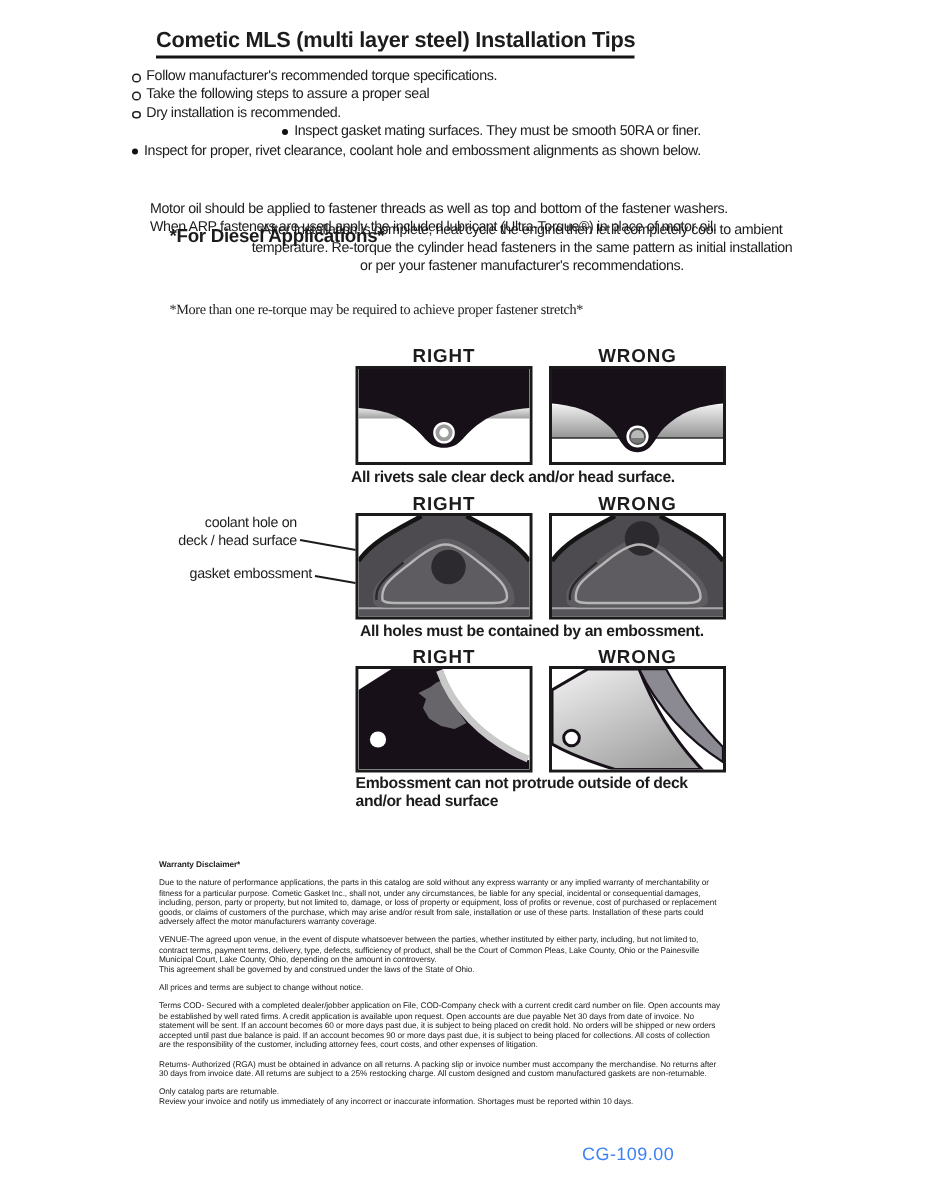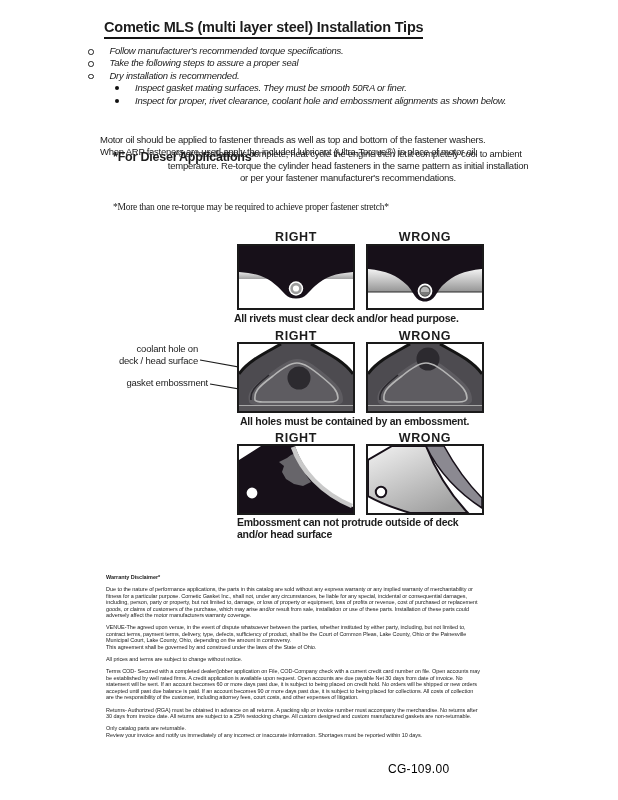--- a/index.html
+++ b/index.html
@@ -6,33 +6,33 @@
   .page{
     position:relative;width:618px;height:800px;background:#ffffff;overflow:hidden;
     font-family:"Liberation Sans","DejaVu Sans",sans-serif;color:#1c1c1c;
   }
   .abs{position:absolute;}
   .title{
     font-size:14.5px;font-weight:700;letter-spacing:-0.2px;
     border-bottom:2px solid #141414;padding-bottom:2px;display:inline-block;white-space:nowrap;
   }
   .body-txt{font-size:9.5px;letter-spacing:-0.25px;line-height:12px;white-space:pre-line;}
-  .bullet-row{display:flex;gap:16px;font-size:9.5px;letter-spacing:-0.25px;line-height:12.4px;font-style:italic;}
-  .bullet-row.sub{margin-left:27px;}
+  .bullet-row{display:flex;gap:4px;font-size:9.5px;letter-spacing:-0.25px;line-height:12.4px;}
+  .bullet-row.sub{justify-content:flex-end;}
   .b-open{width:3.5px;height:3.5px;border:1px solid #222;border-radius:50%;margin-top:4px;flex:none;}
   .b-fill{width:4px;height:4px;background:#111;border-radius:50%;margin-top:4px;flex:none;}
   .sec-head{font-size:12.5px;font-weight:700;letter-spacing:-0.2px;white-space:nowrap;margin-top:32px;}
   .dg-label{width:118px;text-align:center;font-size:12.5px;font-weight:700;letter-spacing:0.6px;white-space:nowrap;}
   .panel{display:block;border:2px solid #1a1a1a;background:#fff;}
   .caption{font-size:10.5px;font-weight:700;letter-spacing:-0.25px;line-height:12px;white-space:pre-line;}
   .annot{font-size:9.5px;letter-spacing:-0.2px;line-height:11.5px;text-align:right;white-space:pre-line;}
   .fineprint{width:432px;font-size:5.5px;letter-spacing:-0.05px;line-height:6.4px;color:#222;}
   .fineprint .fp-head{font-weight:700;margin-bottom:6px;}
   .fineprint p{margin:0 0 6px 0;white-space:pre-line;}
-  .pagenum{font-size:12px;letter-spacing:0.3px;color:#000000;white-space:nowrap;}
+  .pagenum{font-size:12px;letter-spacing:0.3px;color:#3b82f6;white-space:nowrap;}
   .leader{pointer-events:none;}
 </style>
 </head>
 <body>
 
 <div class="page">
 
   <div class="abs" style="left:104px;top:18px;">
     <span class="title">Cometic MLS (multi layer steel) Installation Tips</span>
   </div>
@@ -96,21 +96,21 @@
     <rect width="114" height="62" fill="#ffffff"></rect>
     <rect x="0" y="24" width="114" height="22" fill="url(#gradW1)"></rect>
     <rect x="0" y="46" width="114" height="16" fill="#ffffff"></rect>
     <line x1="0" y1="46" x2="114" y2="46" stroke="#2a2a2a" stroke-width="1"></line>
     <path d="M0,0 H114 V23 C95,25 86,29 75,39 C68,46 67,55.5 57,55.5 C47,55.5 46,46 39,39 C28,29 19,25 0,23 Z" fill="#171019"></path>
     <circle cx="57" cy="45" r="7.4" fill="#ffffff"></circle>
     <circle cx="57" cy="45" r="5" fill="#b9b9b9" stroke="#4c4c4c" stroke-width="1.3"></circle>
     <path d="M52.2,46 a4.8,3.6 0 0 0 9.6,0 z" fill="#7a7a7a"></path>
   </svg>
 
-  <div class="abs caption" style="left:234px;top:312px;">All rivets must clear deck and/or head purpose.</div>
+  <div class="abs caption" style="left:234px;top:312px;">All rivets sale clear deck and/or head surface.</div>
 
   <div class="abs dg-label" style="left:237px;top:329px;">RIGHT</div>
   <div class="abs dg-label" style="left:366px;top:329px;">WRONG</div>
 
   <div class="abs annot" style="left:58px;top:343px;width:140px;">coolant hole on
 deck / head surface</div>
   <div class="abs annot" style="left:58px;top:377px;width:150px;">gasket embossment</div>
 
   <svg class="abs leader" style="left:198px;top:345px;" width="110" height="55" viewBox="0 0 110 55">
     <line x1="2" y1="15" x2="97" y2="32" stroke="#1c1c1c" stroke-width="1.2"></line>

